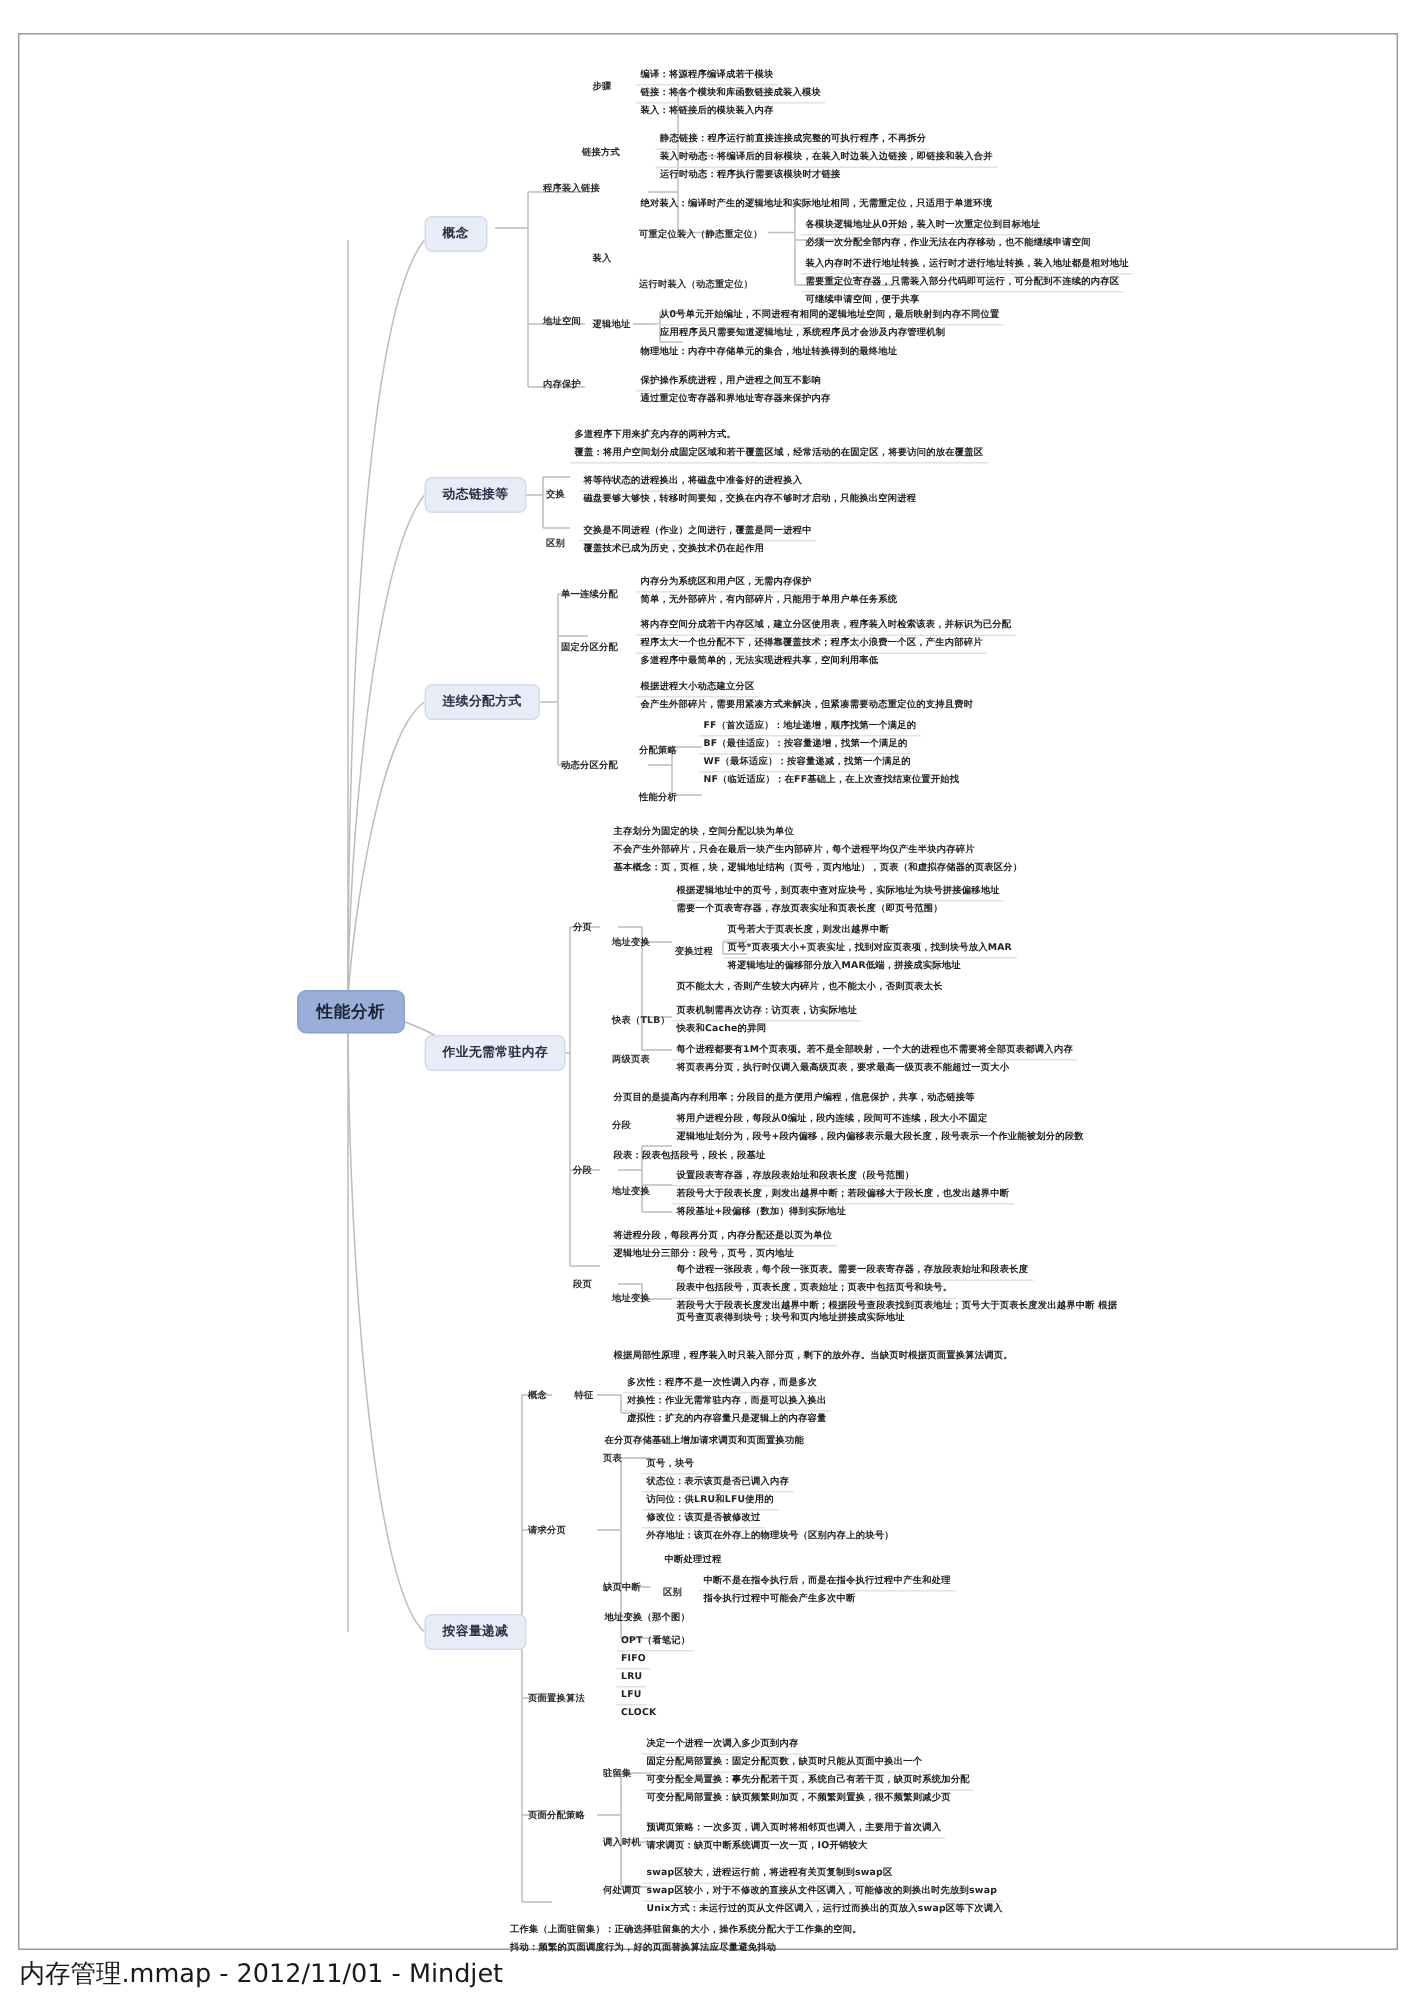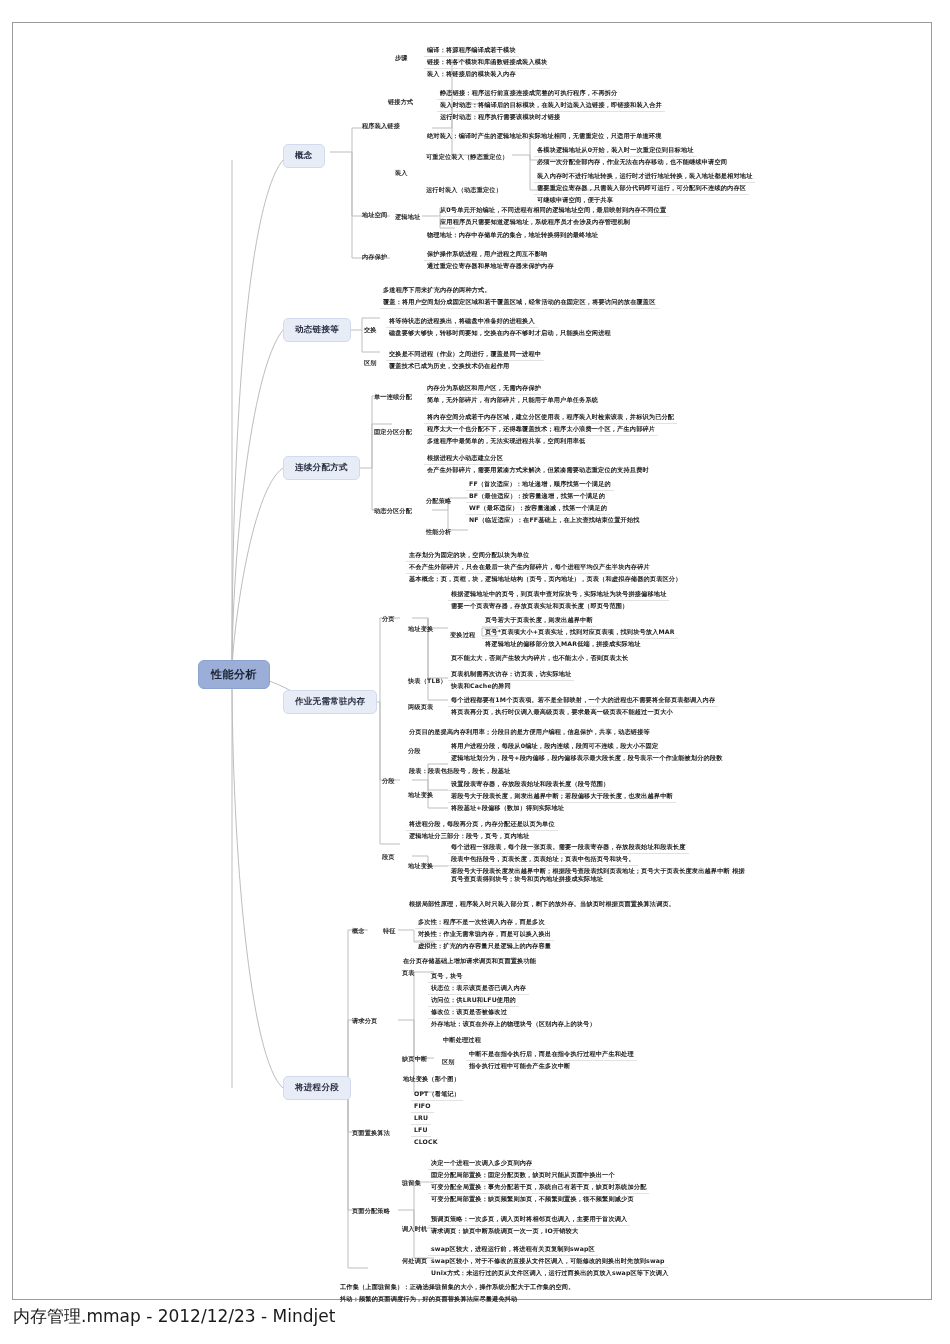--- a/index.html
+++ b/index.html
@@ -212,21 +212,21 @@
 
   <div class="node lbl" style="left:380px;top:852px;">段页</div>
   <div class="node leaf" style="left:406px;top:818px;">将进程分段，每段再分页，内存分配还是以页为单位</div>
   <div class="node leaf nb" style="left:406px;top:830px;">逻辑地址分三部分：段号，页号，页内地址</div>
 
   <div class="node lbl" style="left:406px;top:861px;">地址变换</div>
   <div class="node leaf" style="left:448px;top:841px;">每个进程一张段表，每个段一张页表。需要一段表寄存器，存放段表始址和段表长度</div>
   <div class="node leaf" style="left:448px;top:853px;">段表中包括段号，页表长度，页表始址；页表中包括页号和块号。</div>
   <div class="node leaf two nb" style="left:448px;top:865px;width:305px;">若段号大于段表长度发出越界中断；根据段号查段表找到页表地址；页号大于页表长度发出越界中断 根据页号查页表得到块号；块号和页内地址拼接成实际地址</div>
 
-  <div class="node lvl1" style="left:283px;top:1076px;">将进程分段</div>
+  <div class="node lvl1" style="left:283px;top:1076px;">按容量递减</div>
 
   <div class="node lbl" style="left:350px;top:926px;">概念</div>
   <div class="node leaf nb" style="left:406px;top:898px;">根据局部性原理，程序装入时只装入部分页，剩下的放外存。当缺页时根据页面置换算法调页。</div>
   <div class="node lbl" style="left:381px;top:926px;">特征</div>
   <div class="node leaf" style="left:415px;top:916px;">多次性：程序不是一次性调入内存，而是多次</div>
   <div class="node leaf" style="left:415px;top:928px;">对换性：作业无需常驻内存，而是可以换入换出</div>
   <div class="node leaf nb" style="left:415px;top:940px;">虚拟性：扩充的内存容量只是逻辑上的内存容量</div>
 
   <div class="node lbl" style="left:350px;top:1016px;">请求分页</div>
   <div class="node leaf nb" style="left:400px;top:955px;">在分页存储基础上增加请求调页和页面置换功能</div>
@@ -265,14 +265,14 @@
   <div class="node leaf nb" style="left:428px;top:1225px;">请求调页：缺页中断系统调页一次一页，IO开销较大</div>
 
   <div class="node lbl" style="left:400px;top:1256px;">何处调页</div>
   <div class="node leaf" style="left:428px;top:1243px;">swap区较大，进程运行前，将进程有关页复制到swap区</div>
   <div class="node leaf" style="left:428px;top:1255px;">swap区较小，对于不修改的直接从文件区调入，可能修改的则换出时先放到swap</div>
   <div class="node leaf nb" style="left:428px;top:1267px;">Unix方式：未运行过的页从文件区调入，运行过而换出的页放入swap区等下次调入</div>
 
   <div class="node leaf nb" style="left:337px;top:1281px;">工作集（上面驻留集）：正确选择驻留集的大小，操作系统分配大于工作集的空间。</div>
   <div class="node leaf nb" style="left:337px;top:1293px;">抖动：频繁的页面调度行为，好的页面替换算法应尽量避免抖动</div>
 
-  <div id="footer">内存管理.mmap - 2012/12/23 - Mindjet</div>
+  <div id="footer">内存管理.mmap - 2012/11/01 - Mindjet</div>
 </div>
 
 </body></html>

